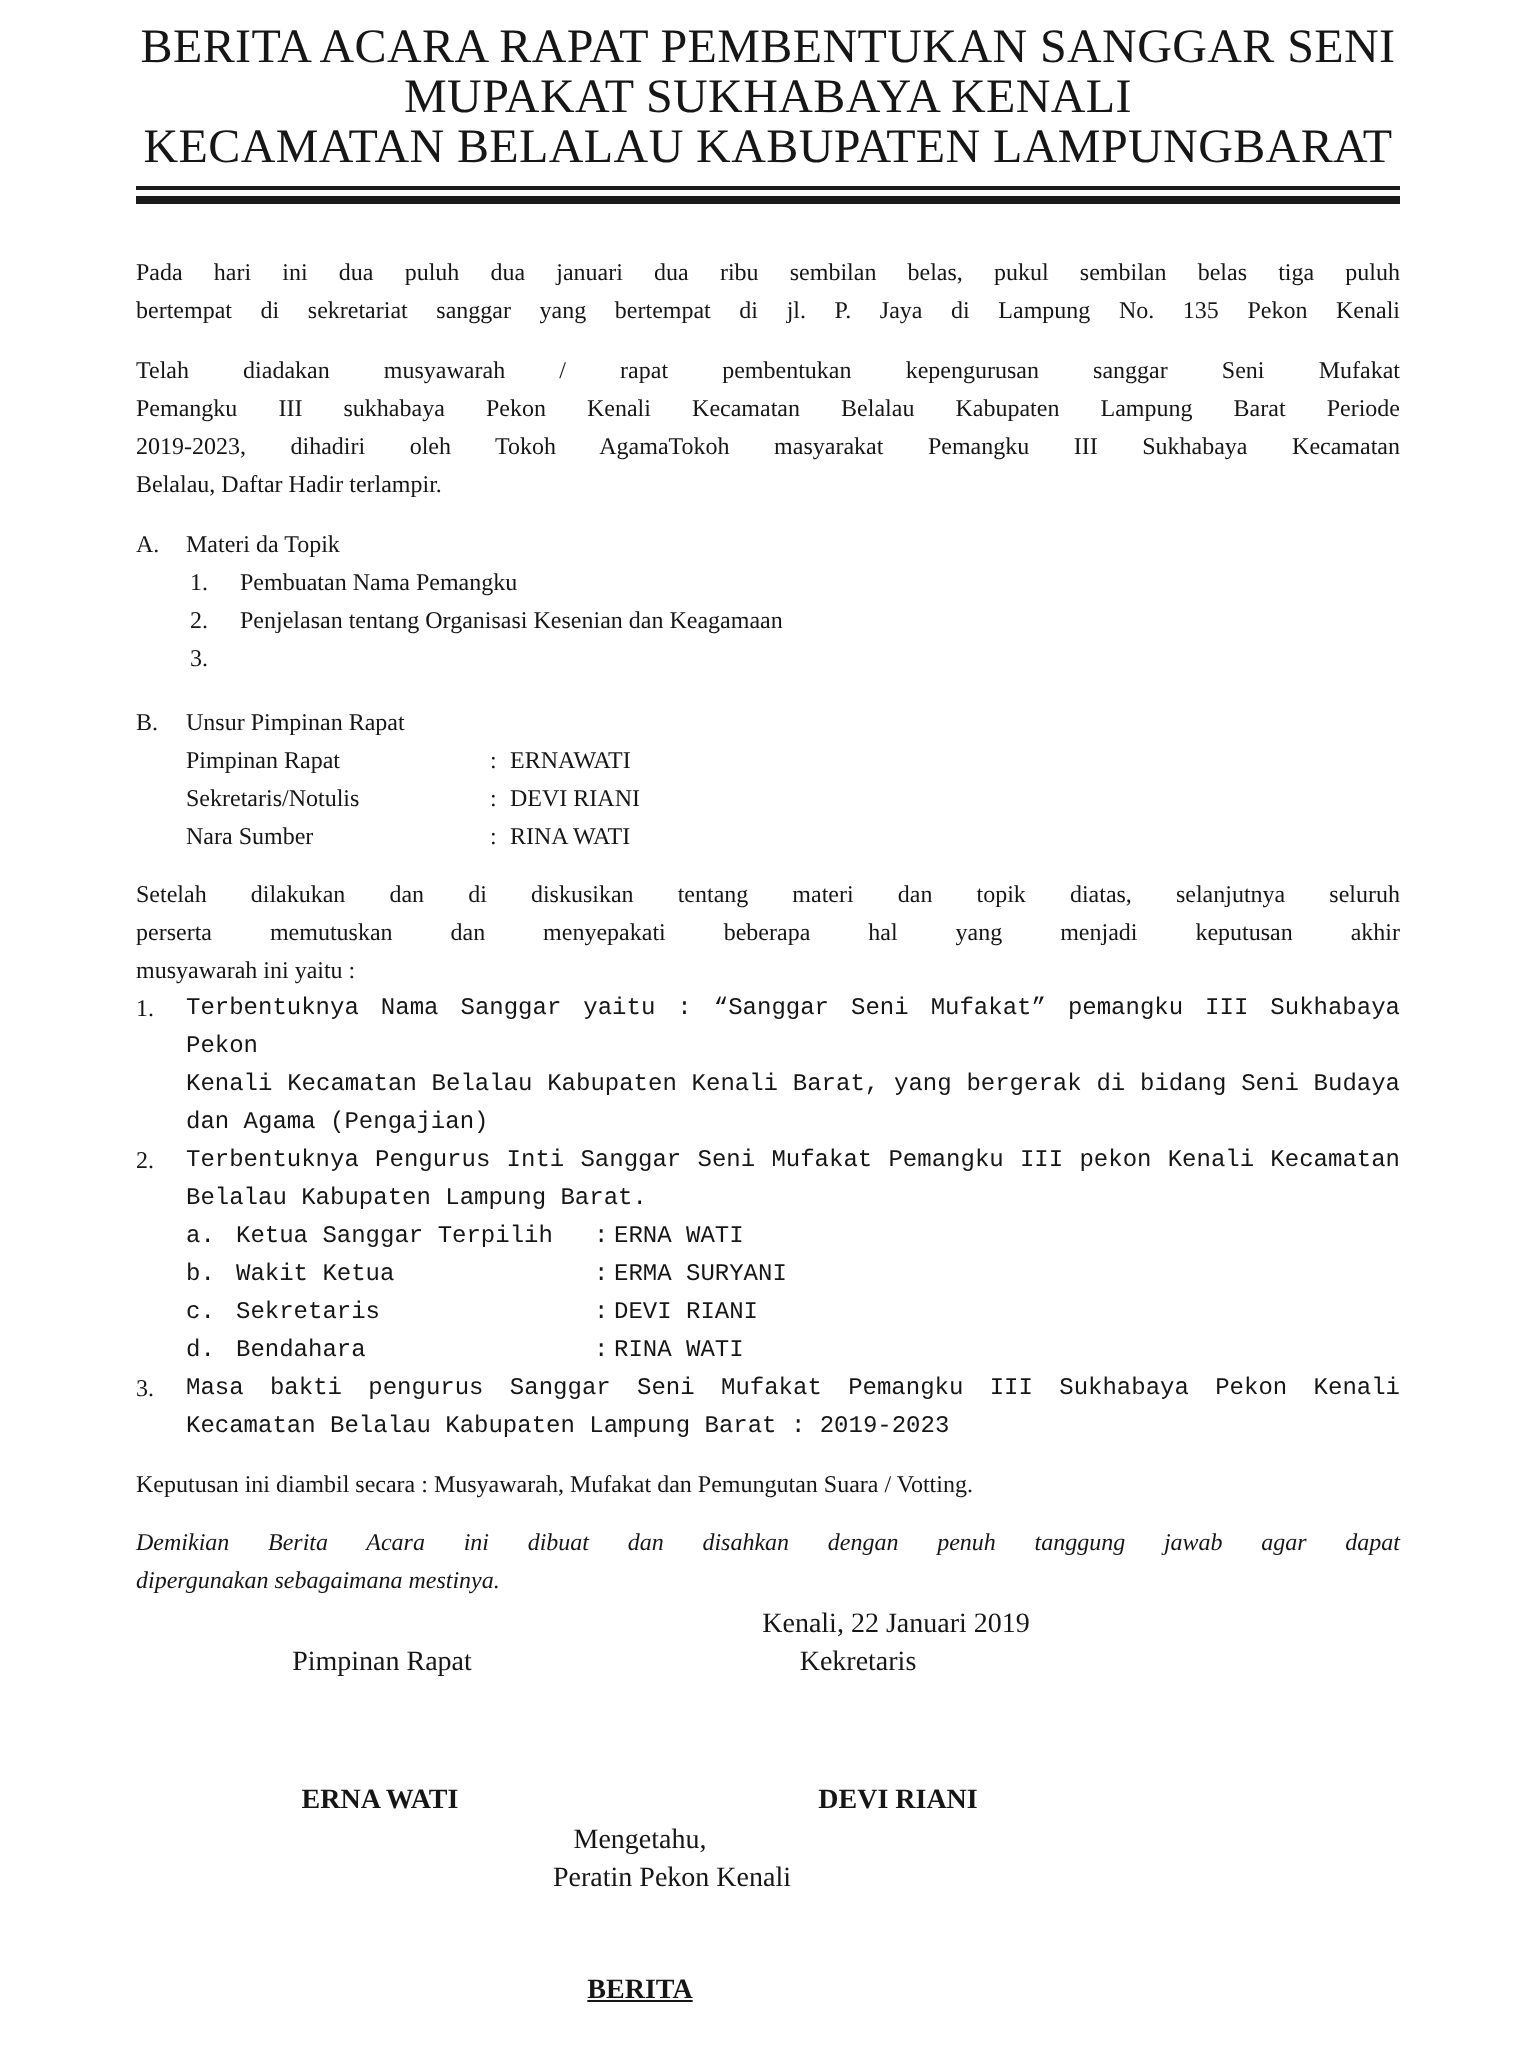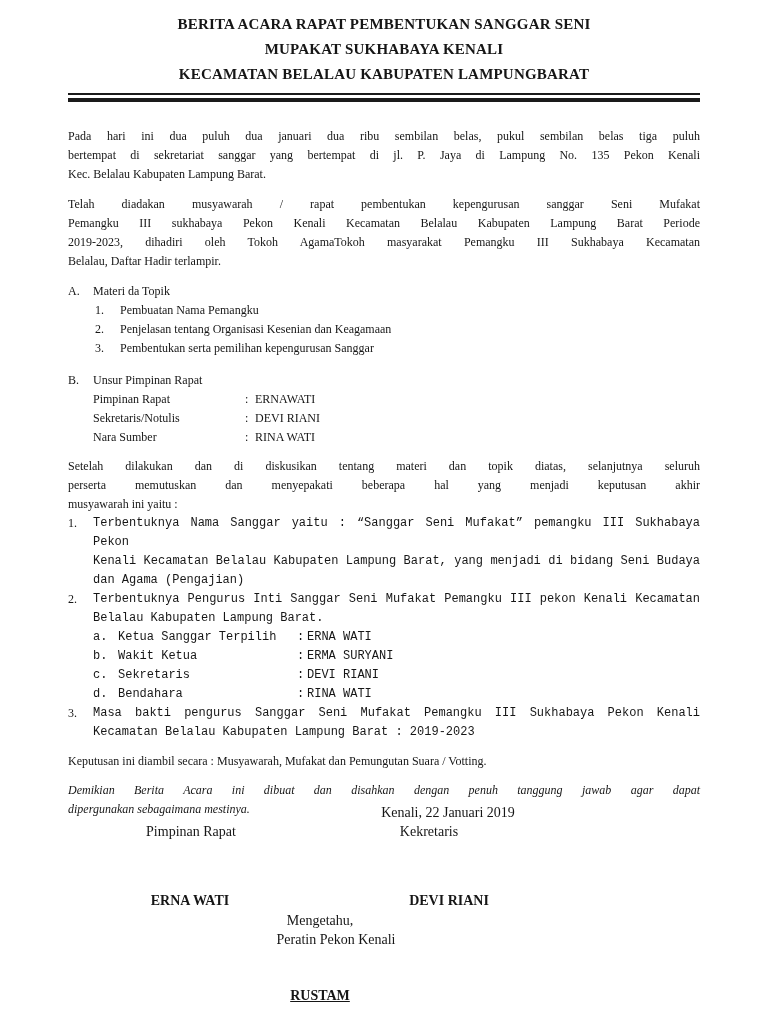--- a/index.html
+++ b/index.html
@@ -9,22 +9,22 @@
     background:#ffffff;
     color:#161616;
     font-family:"Liberation Serif","DejaVu Serif",serif;
     overflow:hidden;
     margin:0 auto;
   }
   .content { padding:12px 68px 0 68px; }
 
   .title-line {
     text-align:center;
-    font-weight:700;
-    font-size:15px;
+    font-weight:400;
+    font-size:24px;
     line-height:25px;
     letter-spacing:0.2px;
     white-space:nowrap;
   }
   .rule {
     margin-top:6px;
     height:3px;
     border-top:2.5px solid #1a1a1a;
     border-bottom:4.5px solid #1a1a1a;
   }
@@ -82,21 +82,20 @@
     <div>
       <div class="title-line">BERITA ACARA RAPAT PEMBENTUKAN SANGGAR SENI</div>
       <div class="title-line">MUPAKAT SUKHABAYA KENALI</div>
       <div class="title-line">KECAMATAN BELALAU KABUPATEN LAMPUNGBARAT</div>
       <div class="rule"></div>
     </div>
 
     <div class="body-text p-open">
       <div class="jl">Pada hari ini dua puluh dua januari dua ribu sembilan belas, pukul sembilan belas tiga puluh</div>
       <div class="jl">bertempat di sekretariat sanggar yang bertempat di jl. P. Jaya di Lampung No. 135 Pekon Kenali</div>
-      <div class="jend">Kec. Belalau Kabupaten Lampung Barat.</div>
     </div>
 
     <div class="body-text p-second">
       <div class="jl">Telah diadakan musyawarah / rapat pembentukan kepengurusan sanggar Seni Mufakat</div>
       <div class="jl">Pemangku III sukhabaya Pekon Kenali Kecamatan Belalau Kabupaten Lampung Barat Periode</div>
       <div class="jl">2019-2023, dihadiri oleh Tokoh AgamaTokoh masyarakat Pemangku III Sukhabaya Kecamatan</div>
       <div class="jend">Belalau, Daftar Hadir terlampir.</div>
     </div>
 
     <div class="body-text sec-a">
@@ -108,21 +107,20 @@
         <div class="a-item">
           <span class="a-num">1.</span>
           <span>Pembuatan Nama Pemangku</span>
         </div>
         <div class="a-item">
           <span class="a-num">2.</span>
           <span>Penjelasan tentang Organisasi Kesenian dan Keagamaan</span>
         </div>
         <div class="a-item">
           <span class="a-num">3.</span>
-          <span>Pembentukan serta pemilihan kepengurusan Sanggar</span>
         </div>
       </div>
     </div>
 
     <div class="body-text sec-b">
       <div class="sec-head">
         <span class="sec-label">B.</span>
         <span>Unsur Pimpinan Rapat</span>
       </div>
       <div class="b-rows">
@@ -148,21 +146,21 @@
       <div class="jl">Setelah dilakukan dan di diskusikan tentang materi dan topik diatas, selanjutnya seluruh</div>
       <div class="jl">perserta memutuskan dan menyepakati beberapa hal yang menjadi keputusan akhir</div>
       <div class="jend">musyawarah ini yaitu :</div>
     </div>
 
     <div class="body-text">
       <div class="d-item">
         <span class="d-num">1.</span>
         <div class="d-text">
           <div class="jl">Terbentuknya Nama Sanggar yaitu : “Sanggar Seni Mufakat” pemangku III Sukhabaya Pekon</div>
-          <div class="jl">Kenali Kecamatan Belalau Kabupaten Lampung Barat, yang menjadi di bidang Seni Budaya</div>
+          <div class="jl">Kenali Kecamatan Belalau Kabupaten Kenali Barat, yang bergerak di bidang Seni Budaya</div>
           <div class="jend">dan Agama (Pengajian)</div>
         </div>
       </div>
 
       <div class="d-item">
         <span class="d-num">2.</span>
         <div class="d-text">
           <div class="jl">Terbentuknya Pengurus Inti Sanggar Seni Mufakat Pemangku III pekon Kenali Kecamatan</div>
           <div class="jend">Belalau Kabupaten Lampung Barat.</div>
           <div class="s-row">
@@ -211,15 +209,15 @@
   </div>
 
   <div class="sig">
     <span class="abs place-date">Kenali, 22 Januari 2019</span>
     <span class="abs role-left">Pimpinan Rapat</span>
     <span class="abs role-right">Kekretaris</span>
     <span class="abs name-left">ERNA WATI</span>
     <span class="abs name-right">DEVI RIANI</span>
     <span class="abs ack1">Mengetahu,</span>
     <span class="abs ack2">Peratin Pekon Kenali</span>
-    <span class="abs ack-name">RUSTAM</span>
+    <span class="abs ack-name">BERITA</span>
   </div>
 </div>
 
 </body></html>

